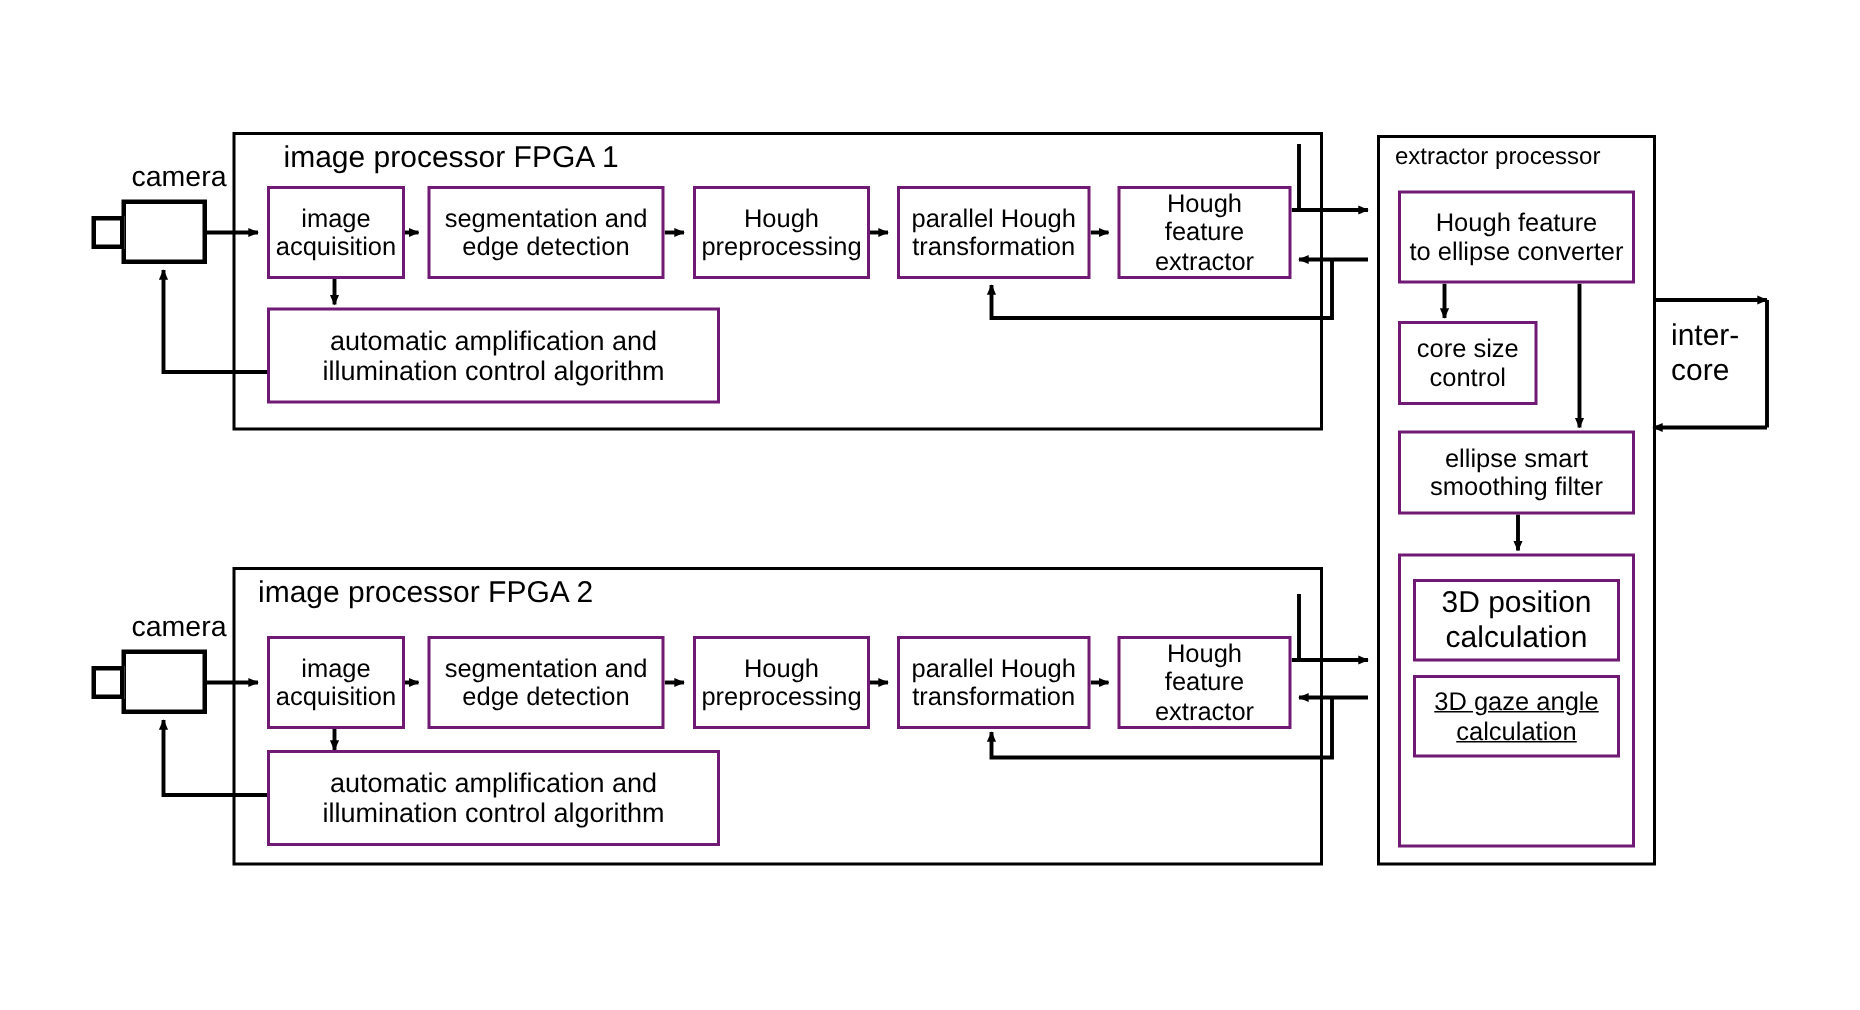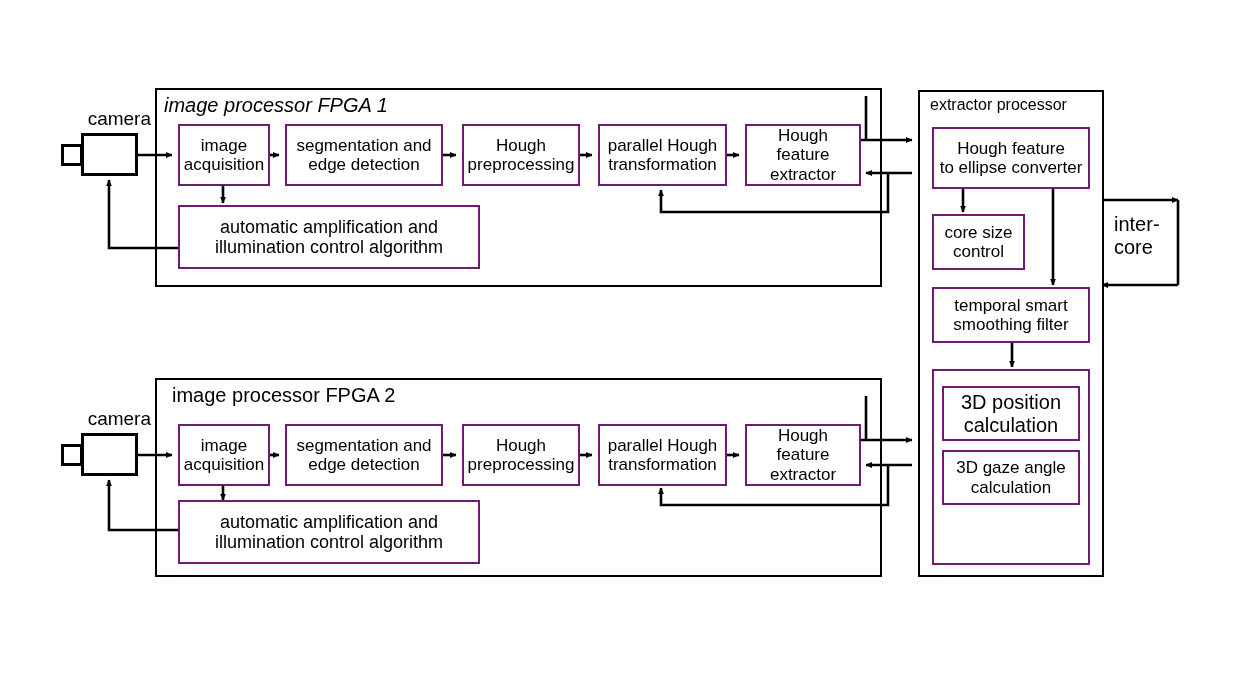--- a/index.html
+++ b/index.html
@@ -78,21 +78,21 @@
 
       <path d="M 1012 342 L 1012 367" marker-end="url(#ah)"></path>
 
       <path d="M 1102 200 L 1178 200" marker-end="url(#ah)"></path>
       <path d="M 1178 285 L 1102 285" marker-end="url(#ah)"></path>
       <path d="M 1178 200 L 1178 285"></path>
     </g>
   </svg>
 
   <div class="container" style="left:155px; top:88px; width:727px; height:199px;"></div>
-  <div class="container-title" style="left:164px; top:94px; font-size:20px;font-style:italic;">image processor FPGA 1</div>
+  <div class="container-title" style="left:189px; top:94px; font-size:20px;">image processor FPGA 1</div>
 
   <div class="container" style="left:155px; top:378px; width:727px; height:199px;"></div>
   <div class="container-title" style="left:172px; top:384px; font-size:20px;">image processor FPGA 2</div>
 
   <div class="container" style="left:918px; top:90px; width:186px; height:487px;"></div>
   <div class="container-title" style="left:930px; top:96px; font-size:16px;">extractor processor</div>
 
   <div class="plain" style="left:71px; top:108px; width:80px; font-size:19px;">camera</div>
   <div class="cam-body" style="left:81px; top:133px; width:57px; height:43px;"></div>
   <div class="cam-lens" style="left:61px; top:144px; width:22px; height:22px;"></div>
@@ -165,34 +165,34 @@
     <span class="lbl" style="white-space: pre-line;">Hough feature
 to ellipse converter</span>
   </div>
 
   <div class="node" style="left:932px; top:214px; width:93px; height:56px; font-size:17px;">
     <span class="lbl" style="white-space: pre-line;">core size
 control</span>
   </div>
 
   <div class="node" style="left:932px; top:287px; width:158px; height:56px; font-size:17px;">
-    <span class="lbl" style="white-space: pre-line;">temporal smart
+    <span class="lbl" style="white-space: pre-line;">ellipse smart
 smoothing filter</span>
   </div>
 
   <div class="node" style="left:932px; top:369px; width:158px; height:196px;
               flex-direction:column; justify-content:flex-start;
               padding-top:7px; font-size:17px;">
 
     <div class="node" style="position:static; margin-top:8px; width:138px; height:55px; font-size:20px;">
       <span class="lbl" style="white-space: pre-line;">3D position
 calculation</span>
     </div>
 
-    <div class="node" style="position:static; margin-top:9px; width:138px; height:55px; font-size:17px;">
+    <div class="node" style="position:static; margin-top:9px; width:138px; height:55px; font-size:17px;text-decoration:underline;">
       <span class="lbl" style="white-space: pre-line;">3D gaze angle
 calculation</span>
     </div>
   </div>
 
   <div class="plain" style="left: 1114px; top: 213px; width: 74px; font-size: 20px; text-align: left; white-space: pre-line;">inter-
 core</div>
 
 </div>
 

